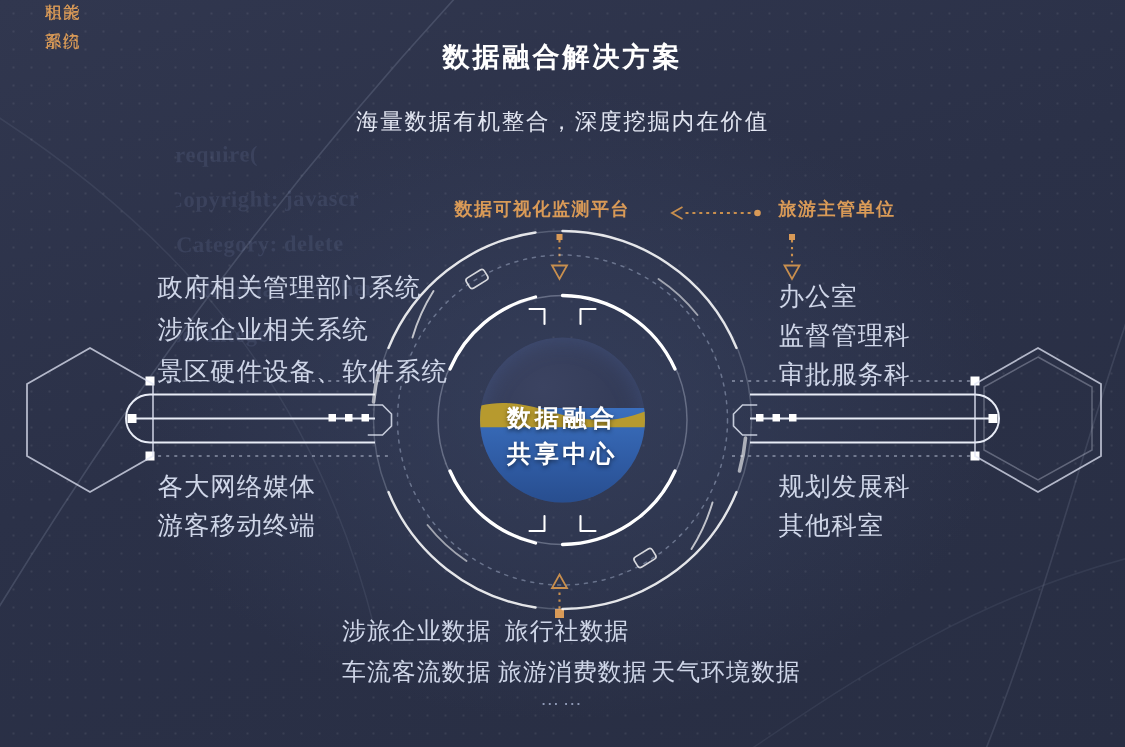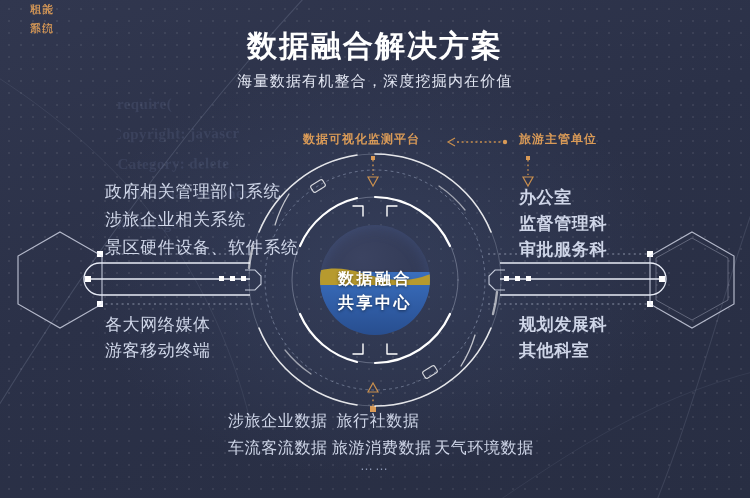--- a/index.html
+++ b/index.html
@@ -31,21 +31,21 @@
     transform:rotate(-.5deg);
   }
   #codebg div{margin-left:0;}
   #codebg div:nth-child(2){margin-left:-6px;}
   #codebg div:nth-child(4){margin-left:10px;}
   #codebg div:nth-child(5){margin-left:-14px;}
 
   
   .title{
     position:absolute;left:0;right:0;top:26px;text-align:center;
-    font-size:30px;font-weight:bold;color:#ffffff;letter-spacing:2px;
+    font-size:18px;font-weight:bold;color:#ffffff;letter-spacing:2px;
   }
   .subtitle{
     position:absolute;left:0;right:0;top:72px;text-align:center;
     font-size:15px;color:#e2e6f2;letter-spacing:1.2px;
   }
 
   
   .hdr{
     position:absolute;top:131px;font-size:12px;font-weight:bold;
     color:#d99a57;letter-spacing:1px;white-space:nowrap;
@@ -55,21 +55,21 @@
   .hdr-arrow{
     position:absolute;top:137px;left:446px;width:64px;height:10px;
   }
 
   
   .lbl{
     position:absolute;font-size:17px;color:#cfd6e8;letter-spacing:.6px;
     white-space:nowrap;
   }
   .lbl-l{left:105px;}
-  .lbl-r{left:519px;font-weight:bold;}
+  .lbl-r{left:519px;}
 
   
   .blbl{
     position:absolute;font-size:16px;color:#cfd6e8;letter-spacing:.6px;
     white-space:nowrap;text-align:center;
   }
   .ellipsis{
     position:absolute;left:0;right:0;top:458px;text-align:center;
     font-size:13px;color:#8e98b5;letter-spacing:2px;
   }

